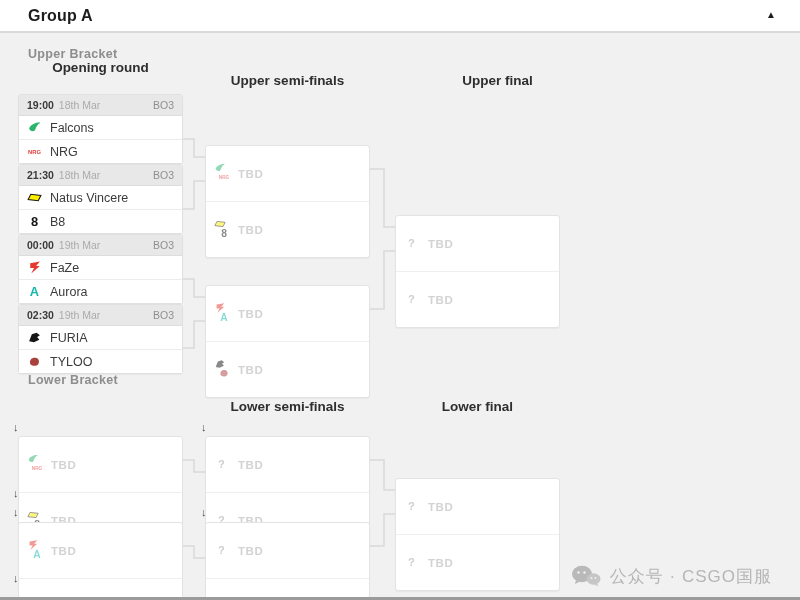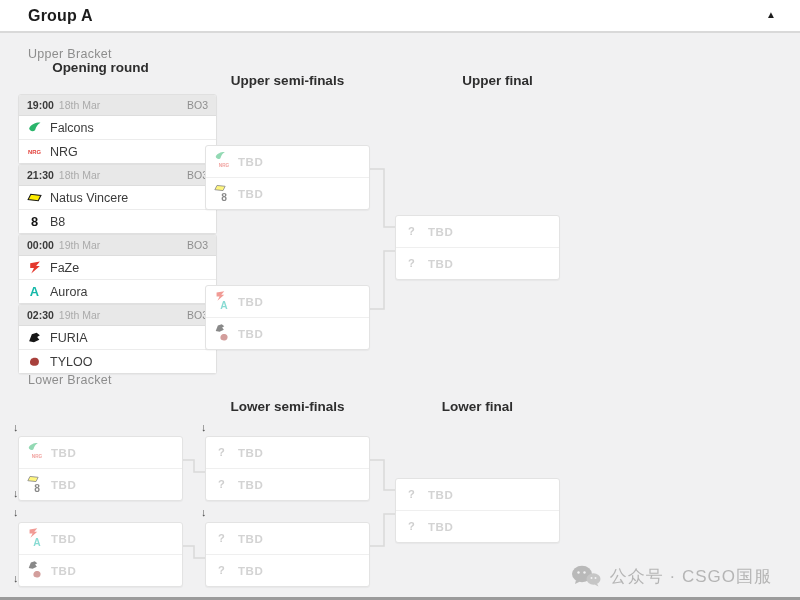--- a/index.html
+++ b/index.html
@@ -5,40 +5,40 @@
   html,body{margin:0;padding:0;}
   body{font-family:"Liberation Sans","DejaVu Sans",sans-serif;background:#e9e9e9;}
   .stage{position:relative;width:800px;height:600px;background:#f1f1f2;overflow:hidden;}
 
   
   .hdr{position:absolute;left:0;top:0;width:800px;height:31px;background:#ffffff;
        border-bottom:2px solid #d9d9d9;display:flex;align-items:center;}
   .hdr .title{margin-left:28px;font-size:16px;font-weight:bold;color:#1c1c1c;letter-spacing:.2px;}
   .hdr .caret{position:absolute;right:24px;top:8px;font-size:10px;color:#1c1c1c;cursor:pointer;line-height:14px;}
 
-  .section-label{position:absolute;font-size:12.5px;font-weight:normal;color:#8d8d8d;letter-spacing:.3px;}
+  .section-label{position:absolute;font-size:12.5px;font-weight:bold;color:#8d8d8d;letter-spacing:.3px;}
   .col-header{position:absolute;width:165px;text-align:center;font-size:13.5px;font-weight:bold;color:#2e2e2e;}
 
   
-  .card{position:absolute;width:199px;background:#fff;border:1px solid #e0e0e0;border-radius:3px;
+  .card{position:absolute;width:165px;background:#fff;border:1px solid #e0e0e0;border-radius:3px;
         box-shadow:0 1px 1px rgba(0,0,0,.04);box-sizing:border-box;}
   .m-head{height:20px;background:#e8e8e8;display:flex;align-items:center;padding:0 8px;
           border-bottom:1px solid #ddd;border-radius:2px 2px 0 0;font-size:10.5px;}
   .m-time{font-weight:bold;color:#3a3a3a;margin-right:5px;}
   .m-date{color:#ababab;}
   .m-fmt{margin-left:auto;color:#8f8f8f;}
   .t-row{height:23px;display:flex;align-items:center;padding:0 8px;border-bottom:1px solid #ececec;
          font-size:12.5px;color:#3b3b3b;background:#fff;}
   .t-row:last-child{border-bottom:none;}
   .t-row .logo{width:15px;height:15px;margin-right:8px;flex:0 0 15px;display:inline-flex;align-items:center;justify-content:center;}
 
   
   .slotbox{position:absolute;width:165px;background:#fff;border:1px solid #e3e3e3;border-radius:3px;
            box-shadow:0 1px 1px rgba(0,0,0,.04);box-sizing:border-box;}
-  .s-row{height:23px;display:flex;align-items:center;padding:4px 8px;border-bottom:1px solid #efefef;}
+  .s-row{height:23px;display:flex;align-items:center;padding:16px 8px;border-bottom:1px solid #efefef;}
   .s-row:last-child{border-bottom:none;}
   .tbd{font-size:11.5px;font-weight:bold;color:#d3d3d3;letter-spacing:.6px;}
   .q{width:15px;margin-right:9px;font-size:13px;font-weight:bold;color:#cfcfcf;text-align:center;}
   .pair{position:relative;width:17px;height:21px;margin-right:7px;flex:0 0 17px;}
   .pair .p1,.pair .p2{position:absolute;opacity:.5;line-height:0;}
   .pair .p1{left:0;top:-1px;}
   .pair .p2{left:4px;top:8px;}
 
   .drop-arrow{position:absolute;font-size:11px;color:#4a4a4a;line-height:12px;}
 

